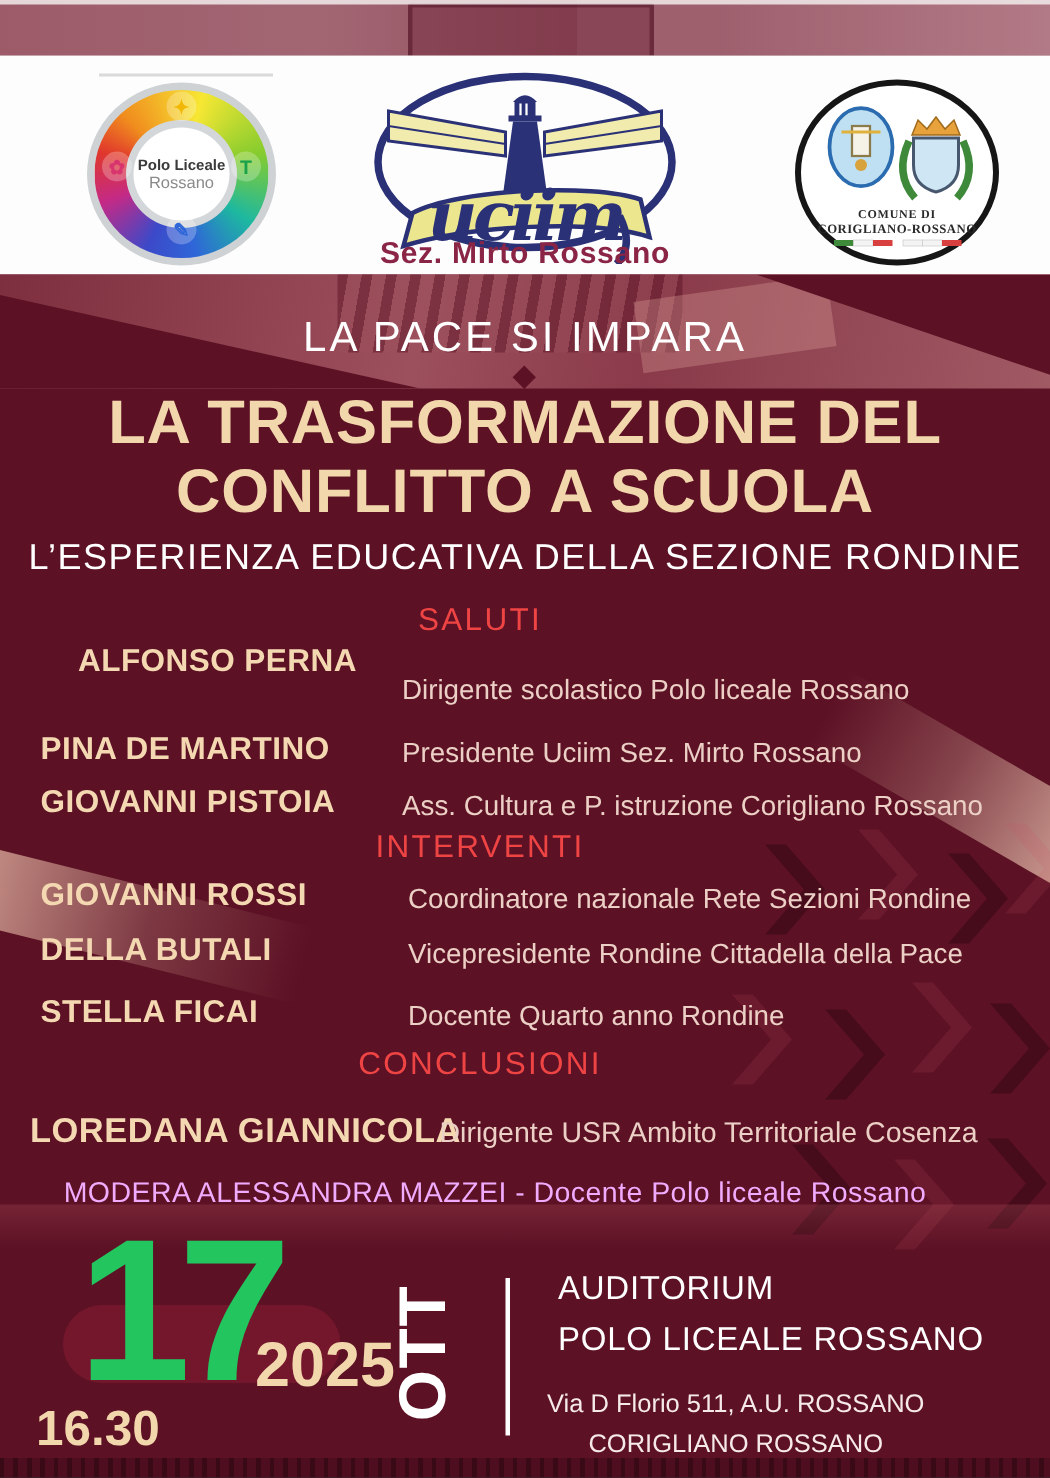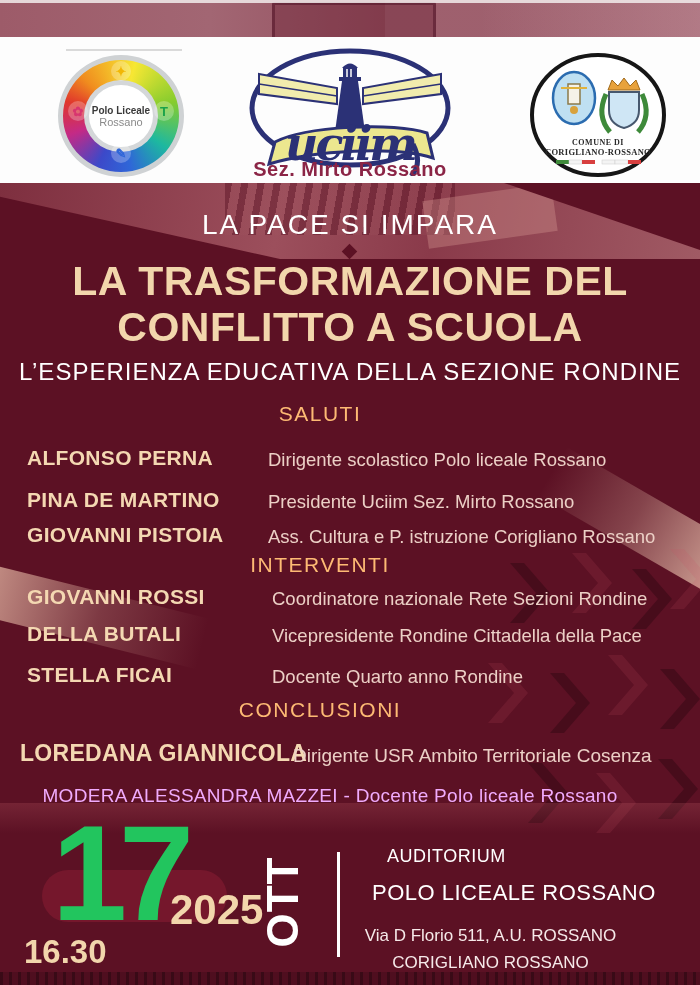--- a/index.html
+++ b/index.html
@@ -52,27 +52,27 @@
     font-size:28px;font-weight:300;letter-spacing:2px;}
   .kicker-diamond{left:344px;top:246px;width:11px;height:11px;background:#5c1124;transform:rotate(45deg);}
 
   
   .title{left:20px;top:258px;width:660px;text-align:center;color:#f2d6ac;
     font-size:41px;font-weight:800;line-height:46px;letter-spacing:.5px;}
   .subtitle{left:10px;top:358px;width:680px;text-align:center;color:#ffffff;
     font-size:24px;font-weight:400;letter-spacing:1px;}
 
   
-  .section-heading{left:30px;width:580px;text-align:center;color:#fdba74;font-size:21px;font-weight:500;letter-spacing:1.5px;}
+  .section-heading{left:30px;width:580px;text-align:center;color:#ef4444;font-size:21px;font-weight:500;letter-spacing:1.5px;}
   .sh-saluti{top:402px;}
   .sh-interventi{top:553px;}
   .sh-conclusioni{top:698px;}
   .name{left:27px;color:#f4d8b2;font-size:21px;font-weight:700;letter-spacing:.3px;white-space:nowrap;}
   .role{left:268px;color:#ecd0c6;font-size:18.5px;font-weight:400;white-space:nowrap;}
-  .n-s1{top:446px;} .r-s1{top:449px;}
+  .n-s1{top:429px;margin-left:25px;} .r-s1{top:449px;}
   .n-s2{top:488px;} .r-s2{top:491px;}
   .n-s3{top:523px;} .r-s3{top:526px;}
   .n-i1{top:585px;} .r-i1{top:588px;left:272px;}
   .n-i2{top:622px;} .r-i2{top:625px;left:272px;}
   .n-i3{top:663px;} .r-i3{top:666px;left:272px;}
   .n-c1{top:740px;left:20px;font-size:23px;} .r-c1{top:745px;left:293px;font-size:19px;}
   .modera{left:30px;top:785px;width:600px;text-align:center;color:#f0abfc;font-size:19px;font-weight:500;letter-spacing:.3px;white-space:nowrap;}
 
   
   .ribbon-left{left:-30px;top:560px;width:240px;height:52px;transform:rotate(14deg);transform-origin:left center;
@@ -85,21 +85,21 @@
     background-image:repeating-linear-gradient(90deg,rgba(0,0,0,.28) 0 3px,transparent 3px 9px);}
 
   
   .pill{left:42px;top:870px;width:185px;height:52px;border-radius:26px;background:#75172c;}
   .day{left:52px;top:806px;color:#22c55e;font-size:135px;font-weight:800;line-height:1;letter-spacing:-8px;}
   .year{left:170px;top:886px;color:#f2d6ac;font-size:42px;font-weight:700;}
   .time{left:24px;top:933px;color:#f2d6ac;font-size:33px;font-weight:700;}
   .month{left:230px;top:879px;width:105px;height:46px;display:flex;align-items:center;justify-content:center;
     transform:rotate(-90deg);color:#ffffff;font-size:44px;font-weight:800;letter-spacing:1px;}
   .vline{left:337px;top:852px;width:3px;height:105px;background:#ffffff;}
-  .venue1{left:387px;top:846px;color:#ffffff;font-size:18px;font-weight:500;letter-spacing:.5px;}
+  .venue1{left:372px;top:846px;color:#ffffff;font-size:22px;font-weight:500;letter-spacing:.5px;}
   .venue2{left:372px;top:880px;color:#ffffff;font-size:22px;font-weight:500;letter-spacing:.5px;}
   .address{left:358px;top:922px;width:265px;text-align:center;color:#f6e9e9;font-size:17px;font-weight:500;line-height:27px;}
 </style>
 </head>
 <body>
 
 <div class="poster">
 
   <div class="abs top-strip"></div>
   <div class="abs top-strip-screen"></div>

